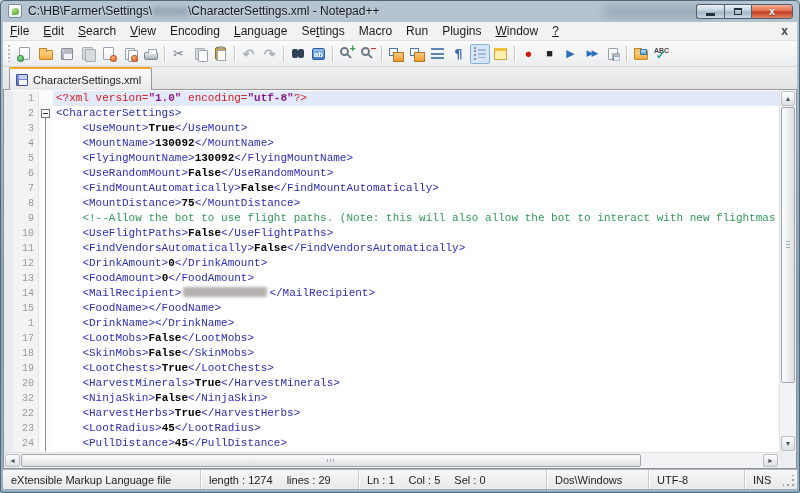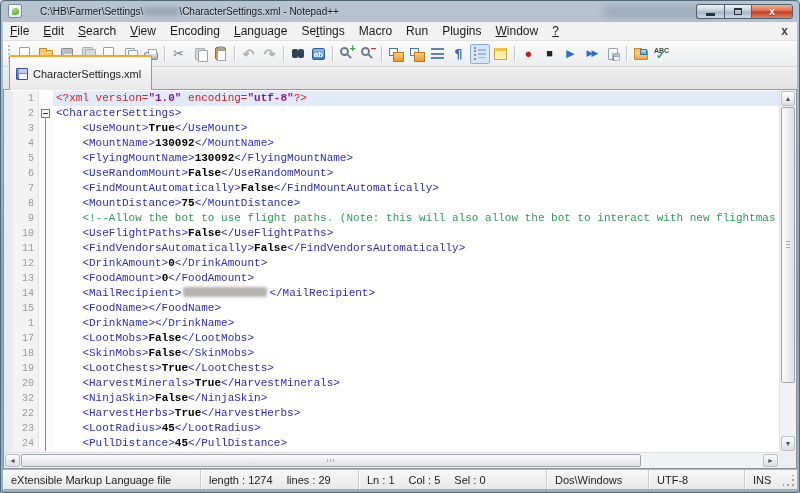--- a/index.html
+++ b/index.html
@@ -7,21 +7,21 @@
     --comment:#2E9958; --decl:#D22222; --dstr:#8B1A8B; --curline:#E2E9F8;
   }
   *{box-sizing:border-box;margin:0;padding:0}
   body{background:#CFD8E0;font-family:"Liberation Sans",sans-serif}
   .window{position:relative;width:800px;height:493px;background:linear-gradient(#B7C4D1,#8FA2B5 60%,#9AB0C4);
     border-radius:5px 5px 3px 3px;box-shadow:inset 0 0 0 1px #4F6878;overflow:hidden}
   
   .titlebar{position:absolute;left:0;top:0;right:0;height:22px;display:flex;align-items:center}
   .appicon{width:14px;height:14px;margin-left:8px;background:linear-gradient(#fff,#E8ECF0);border:1px solid #7A8A9A;border-radius:2px;position:relative}
   .appicon:after{content:'';position:absolute;left:3px;top:3px;width:7px;height:7px;border-radius:50% 50% 50% 10%;background:radial-gradient(circle at 35% 30%,#A8E07A,#4E9B2E)}
-  .title{margin-left:18px;font-size:10px;color:#10161C;text-shadow:0 1px 1px rgba(255,255,255,.55);display:flex;align-items:center;white-space:pre}
+  .title{margin-left:6px;font-size:12px;color:#10161C;text-shadow:0 1px 1px rgba(255,255,255,.55);display:flex;align-items:center;white-space:pre}
   .censor-title{display:inline-block;width:34px;height:9px;margin:0 1px;background:#8FA0B0;border-radius:2px;filter:blur(2px);opacity:.75}
   .smudge{position:absolute;left:604px;top:6px;width:108px;height:11px;background:#7E92A4;filter:blur(5px);opacity:.55;border-radius:3px}
   .wctrl{position:absolute;right:7px;top:4px;display:flex}
   .wbtn{height:15px;border:1px solid #4E6070;border-right-width:0;background:linear-gradient(#EDF3F8,#BECDDA 48%,#A2B5C6 52%,#CBD9E5);
     display:flex;align-items:center;justify-content:center}
   .wbtn.min{width:28px;border-radius:3px 0 0 3px}
   .wbtn.max{width:27px}
   .wbtn.cls{width:42px;border-right-width:1px;border-radius:0 3px 3px 0;
     background:linear-gradient(#F5AE96,#DD6A46 48%,#C23A22 52%,#DE8560);color:#fff;font:bold 11px/11px "Liberation Sans",sans-serif;text-shadow:0 1px 1px rgba(0,0,0,.4)}
   .glyph-min{width:9px;height:3px;background:#243240;margin-top:6px}
@@ -76,21 +76,21 @@
   .ig:after{content:'';position:absolute;left:2px;top:2px;width:8px;height:9px;background:repeating-linear-gradient(#9FB8D8 0 2px,transparent 2px 4px)}
   .ud{width:13px;height:12px;background:#FFEFB0;border:1px solid #C9A23C;border-top:3px solid #F2C23C}
   .rec{color:#CC1A0E;font-size:13px;line-height:1}
   .stp{color:#222;font-size:11px;line-height:1}
   .ply{color:#2F6FBF;font-size:11px;line-height:1}
   .ply.m{font-size:9px;letter-spacing:-2px}
   .abc{font:bold 7px/7px "Liberation Sans",sans-serif;color:#444;position:relative;top:-3px}
   .abc:after{content:'✓';position:absolute;left:2px;top:5px;color:#1FA08C;font-size:11px;font-weight:bold}
   
   .tabbar{height:23px;background:linear-gradient(#EFEFEF,#E2E2E2);position:relative;display:flex;align-items:flex-end;padding-left:6px;border-bottom:1px solid #989898}
-  .tab{height:35px;display:flex;align-items:center;gap:5px;padding:0 10px 0 6px;background:linear-gradient(#FDFDFD,#E8E8E8);
+  .tab{height:23px;display:flex;align-items:center;gap:5px;padding:0 10px 0 6px;background:linear-gradient(#FDFDFD,#E8E8E8);
     border:1px solid #989898;border-bottom:none;border-top:2px solid var(--accent);border-radius:2px 2px 0 0;position:relative;top:1px}
   .tab-label{font-size:11px;color:#222}
   .tabdisk{width:12px;height:12px;background:linear-gradient(#8A9BDB,#5C6FBF);border:1px solid #3A4DA8;border-radius:1px;position:relative}
   .tabdisk:before{content:'';position:absolute;left:2px;top:0;width:8px;height:4px;background:#C5CEF0}
   .tabdisk:after{content:'';position:absolute;left:2px;bottom:0;width:8px;height:5px;background:#F4F6FC}
   
   .editor{flex:1;position:relative;background:#fff;border:1px solid #8A9099;border-top:none;overflow:hidden}
   .edrows{position:absolute;left:0;top:1px;right:17px;bottom:16px;display:flex;overflow:hidden}
   .m-book{width:9px;background:#E8ECF0}
   .m-nums{width:26px;background:#F3F3F3;border-right:1px solid #E2E2E2}

